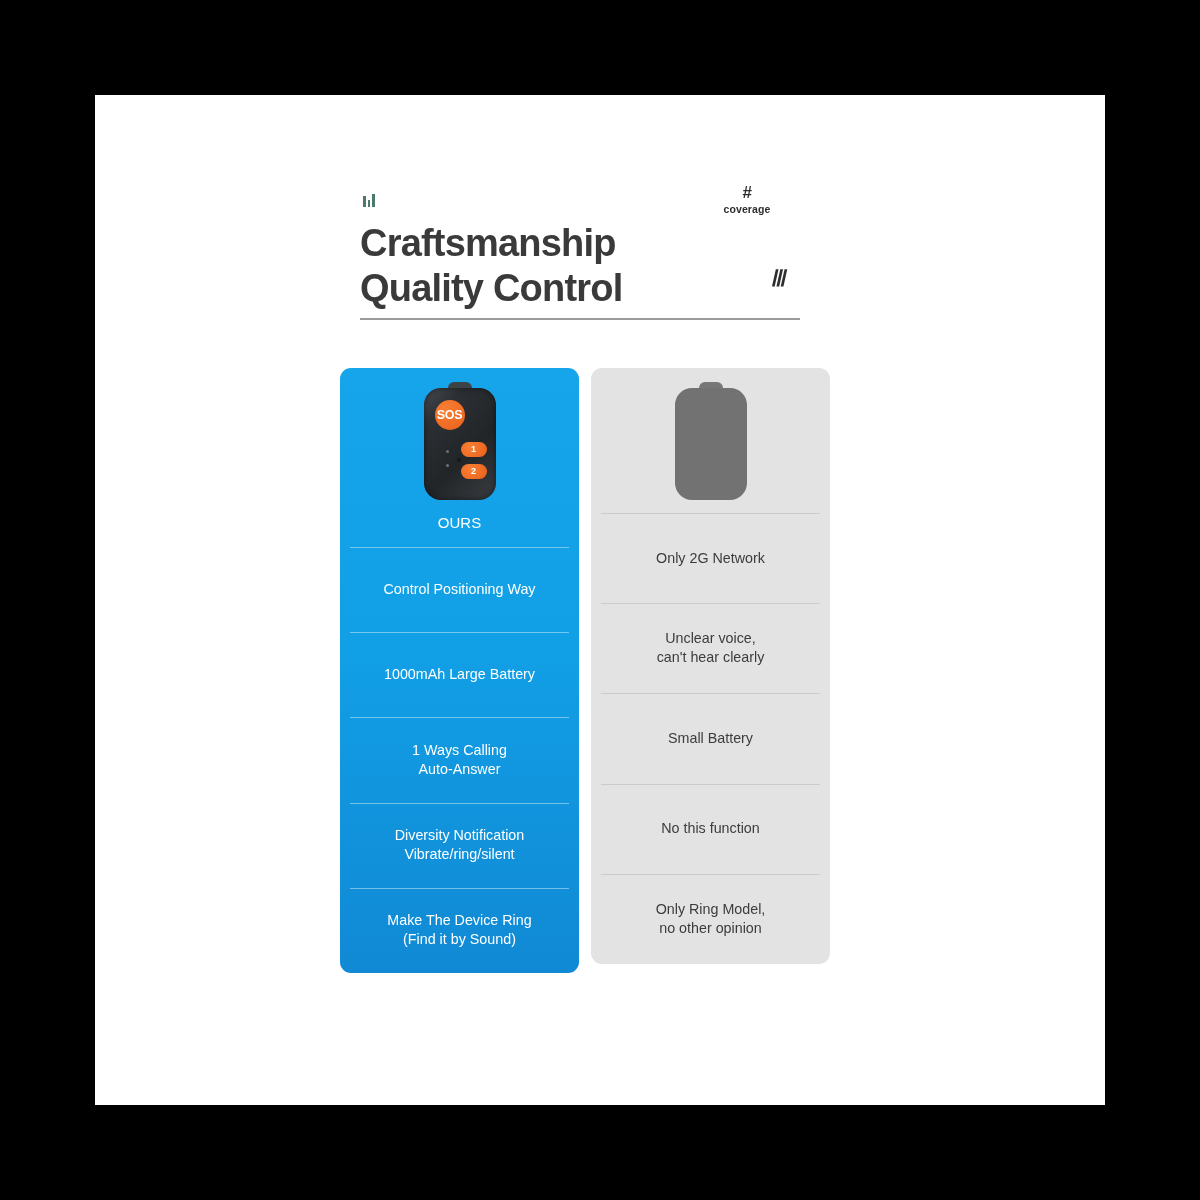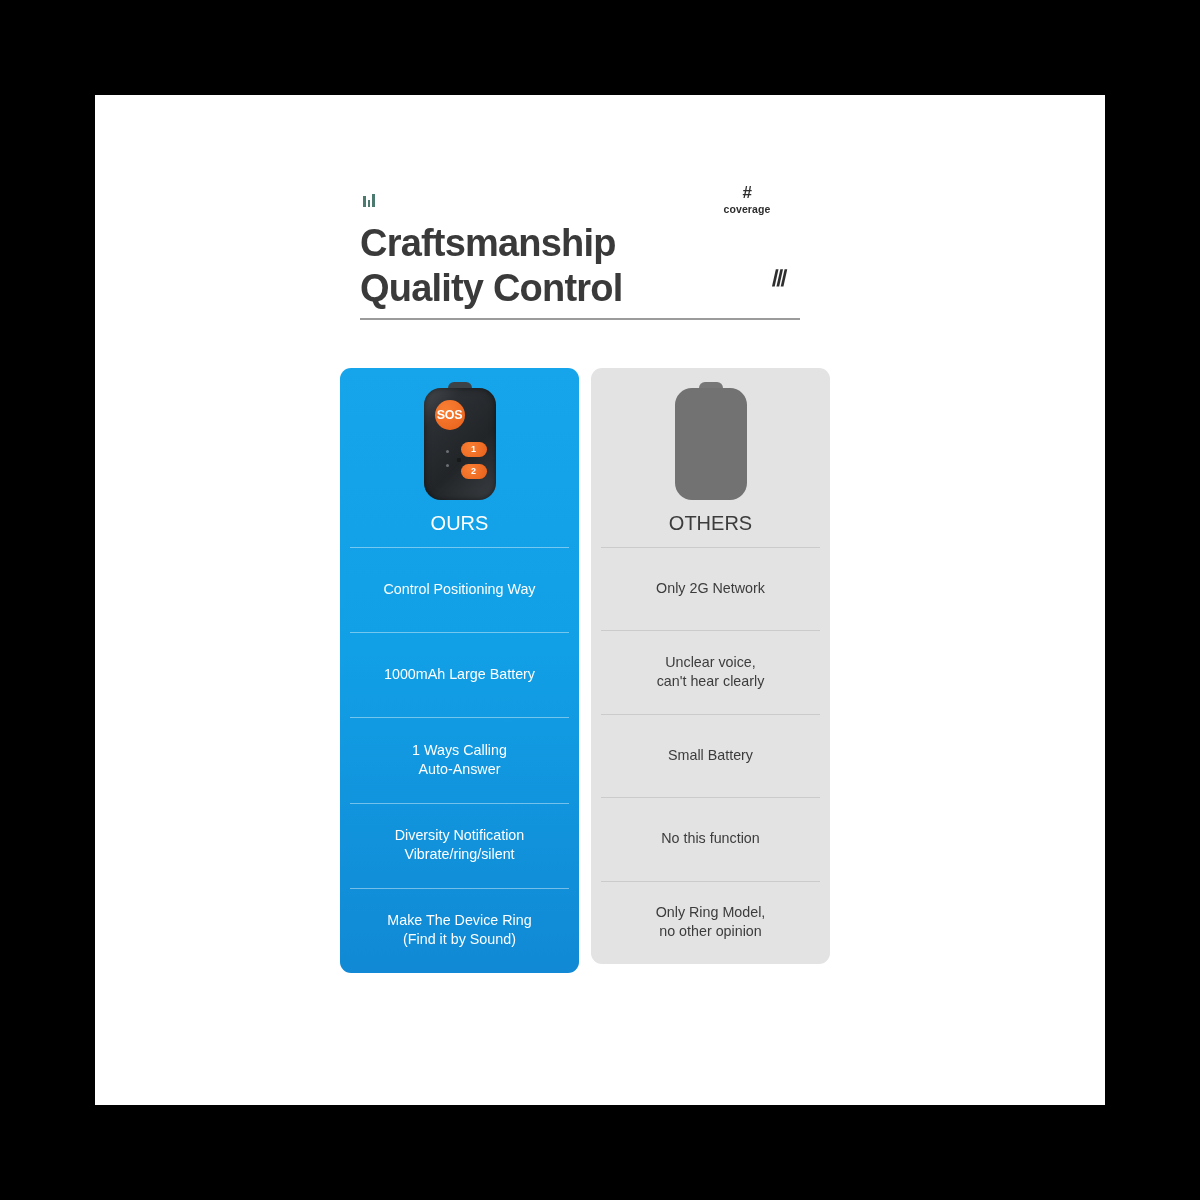--- a/index.html
+++ b/index.html
@@ -187,21 +187,21 @@
     position:absolute;
     left:0; top:6px;
     width:72px; height:112px;
     border-radius:17px;
     background:#727272;
   }
 
   
   .card-title {
     text-align:center;
-    font-size:20px;
+    font-size:15px;
     line-height:20px;
     padding-bottom:14px;
   }
   .card.ours .card-title  { color:#ffffff; }
   .card.others .card-title{ color:#3c3c3c; }
 
   
   .rows { flex:1 1 auto; display:flex; flex-direction:column; }
   .row {
     flex:1 1 0;
@@ -285,21 +285,20 @@
 
     <div class="card others">
 
       <div class="device-zone">
         <div class="silhouette">
           <div class="loop"></div>
           <div class="body"></div>
         </div>
       </div>
 
-      <div class="card-title">OTHERS</div>
 
       <div class="rows">
         <div class="row">Only 2G Network</div>
         <div class="row">Unclear voice,
 can't hear clearly</div>
         <div class="row">Small Battery</div>
         <div class="row">No this function</div>
         <div class="row">Only Ring Model,
 no other opinion</div>
       </div>

